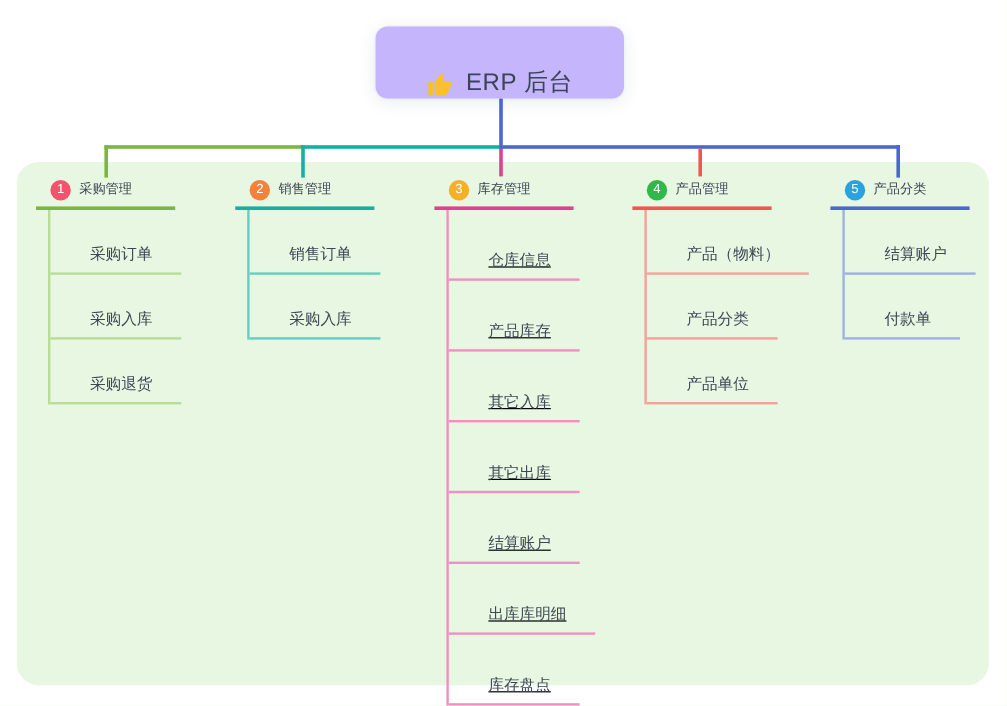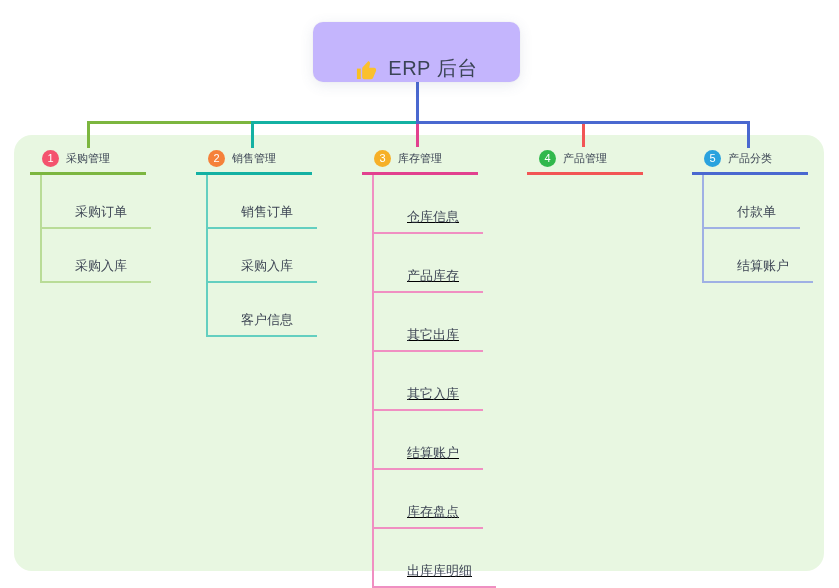--- a/index.html
+++ b/index.html
@@ -94,84 +94,95 @@
     <span class="badge">1</span>
     <span class="btext">采购管理</span>
   </div>
   <div class="branch-items">
     <div class="item">
         <span class="item-label">采购订单</span>
       </div>
     <div class="item">
         <span class="item-label">采购入库</span>
       </div>
+    <div class="item">
+        <span class="item-label">采购退货</span>
+      </div>
   </div>
 </div>
 
 <div class="branch b2">
   <div class="branch-title">
     <span class="badge">2</span>
     <span class="btext">销售管理</span>
   </div>
   <div class="branch-items">
     <div class="item">
         <span class="item-label">销售订单</span>
       </div>
     <div class="item">
         <span class="item-label">采购入库</span>
-      </div>
-    <div class="item">
-        <span class="item-label">客户信息</span>
       </div>
   </div>
 </div>
 
 <div class="branch b3">
   <div class="branch-title">
     <span class="badge">3</span>
     <span class="btext">库存管理</span>
   </div>
   <div class="branch-items">
     <div class="item">
         <span class="item-label">仓库信息</span>
       </div>
     <div class="item">
         <span class="item-label">产品库存</span>
       </div>
     <div class="item">
-        <span class="item-label">其它出库</span>
+        <span class="item-label">其它入库</span>
       </div>
     <div class="item">
-        <span class="item-label">其它入库</span>
+        <span class="item-label">其它出库</span>
       </div>
     <div class="item">
         <span class="item-label">结算账户</span>
       </div>
     <div class="item">
-        <span class="item-label">库存盘点</span>
+        <span class="item-label">出库库明细</span>
       </div>
     <div class="item">
-        <span class="item-label">出库库明细</span>
+        <span class="item-label">库存盘点</span>
       </div>
   </div>
 </div>
 
 <div class="branch b4">
   <div class="branch-title">
     <span class="badge">4</span>
     <span class="btext">产品管理</span>
+  </div>
+  <div class="branch-items">
+    <div class="item">
+        <span class="item-label">产品（物料）</span>
+      </div>
+    <div class="item">
+        <span class="item-label">产品分类</span>
+      </div>
+    <div class="item">
+        <span class="item-label">产品单位</span>
+      </div>
   </div>
 </div>
 
 <div class="branch b5">
   <div class="branch-title">
     <span class="badge">5</span>
     <span class="btext">产品分类</span>
   </div>
   <div class="branch-items">
     <div class="item">
-        <span class="item-label">付款单</span>
+        <span class="item-label">结算账户</span>
       </div>
     <div class="item">
-        <span class="item-label">结算账户</span>
+        <span class="item-label">付款单</span>
       </div>
   </div>
 </div>
 
 </body></html>

